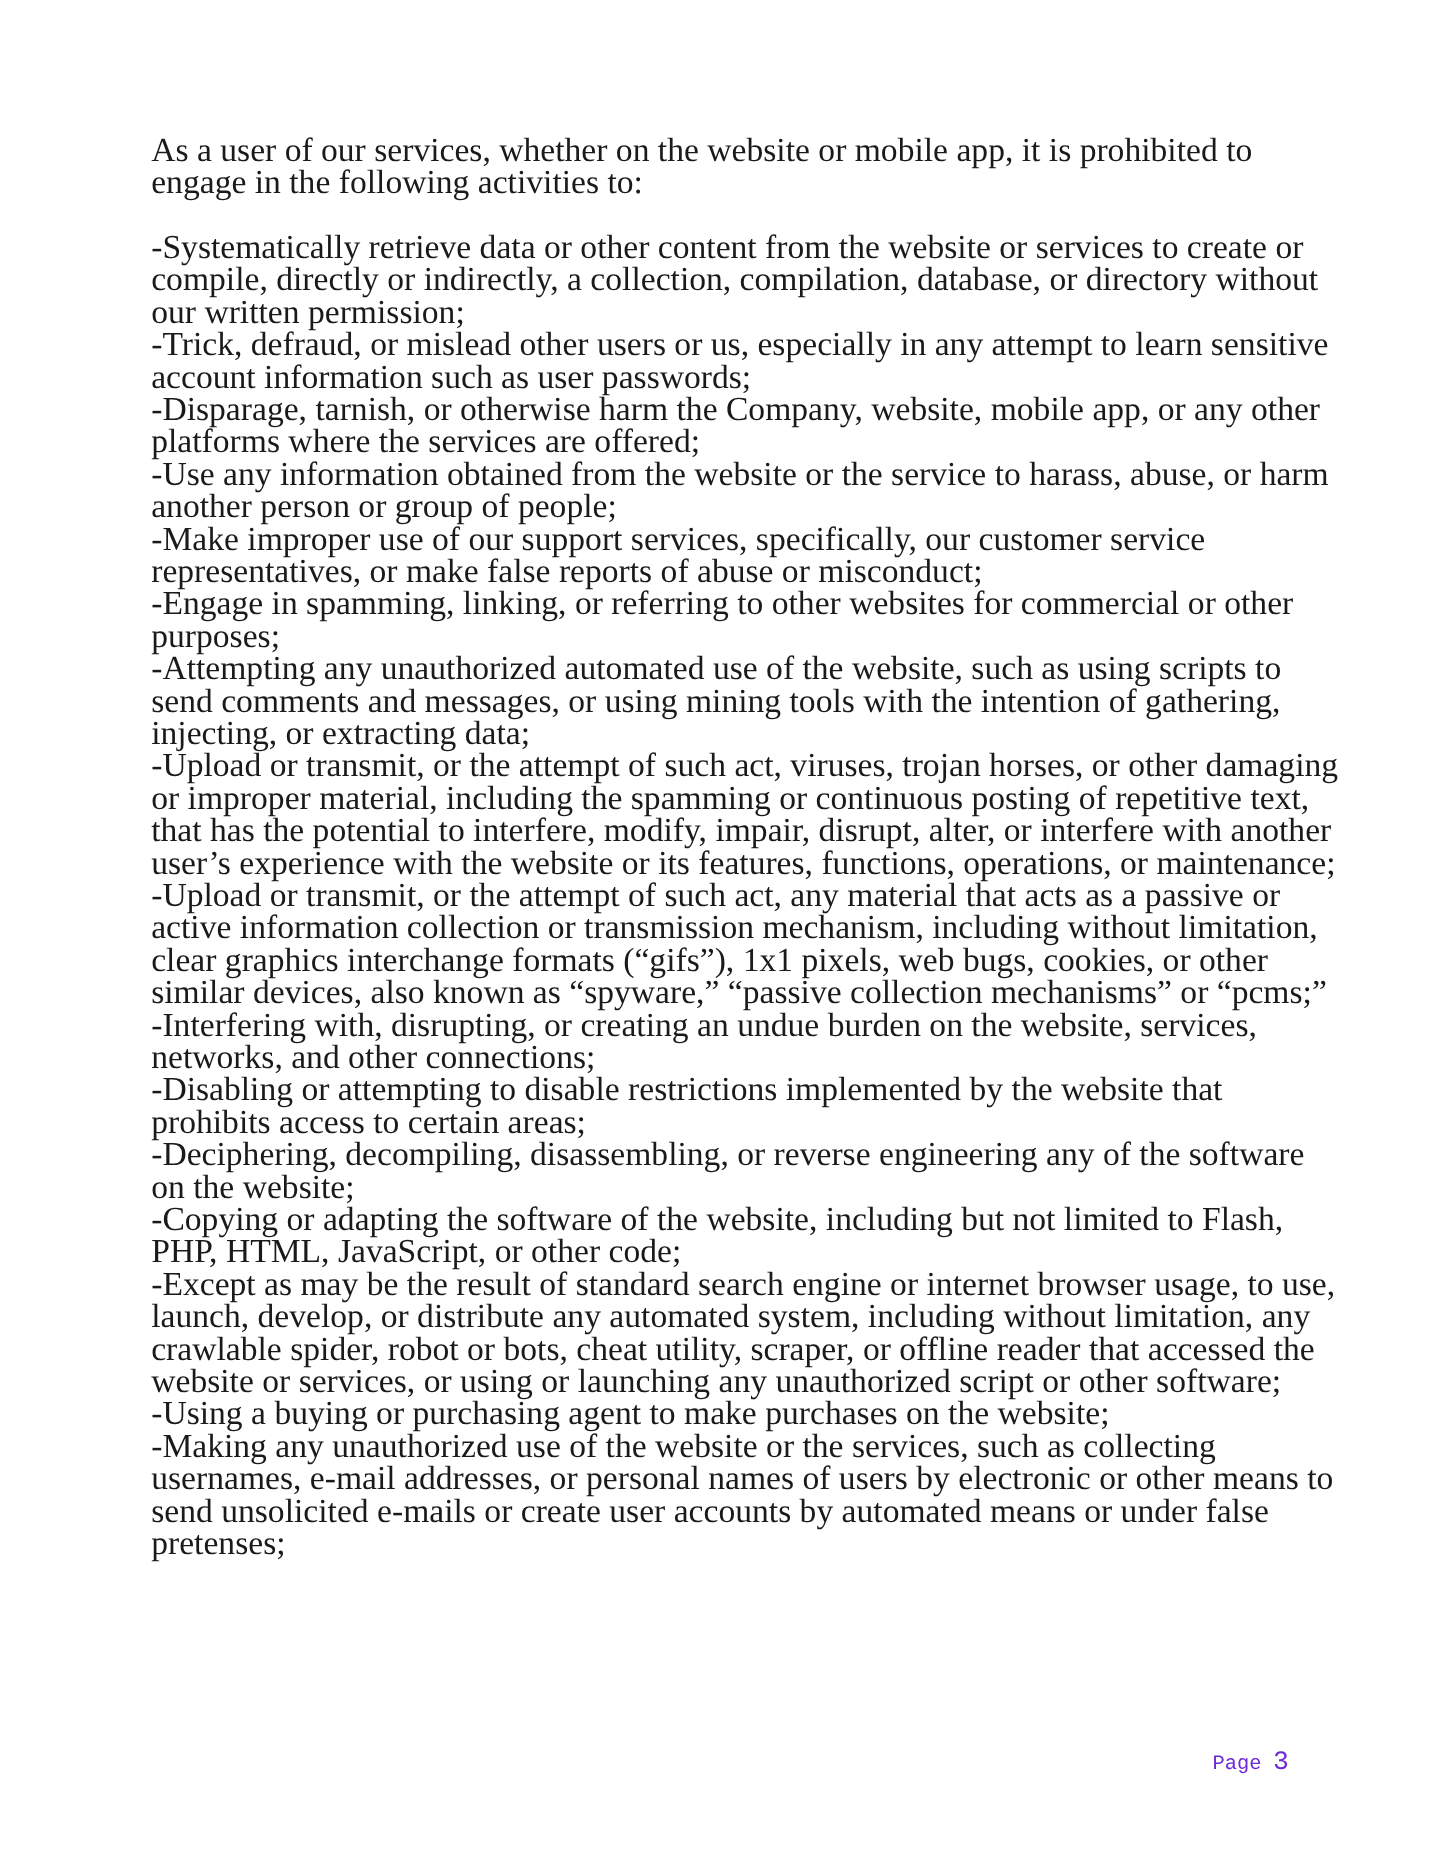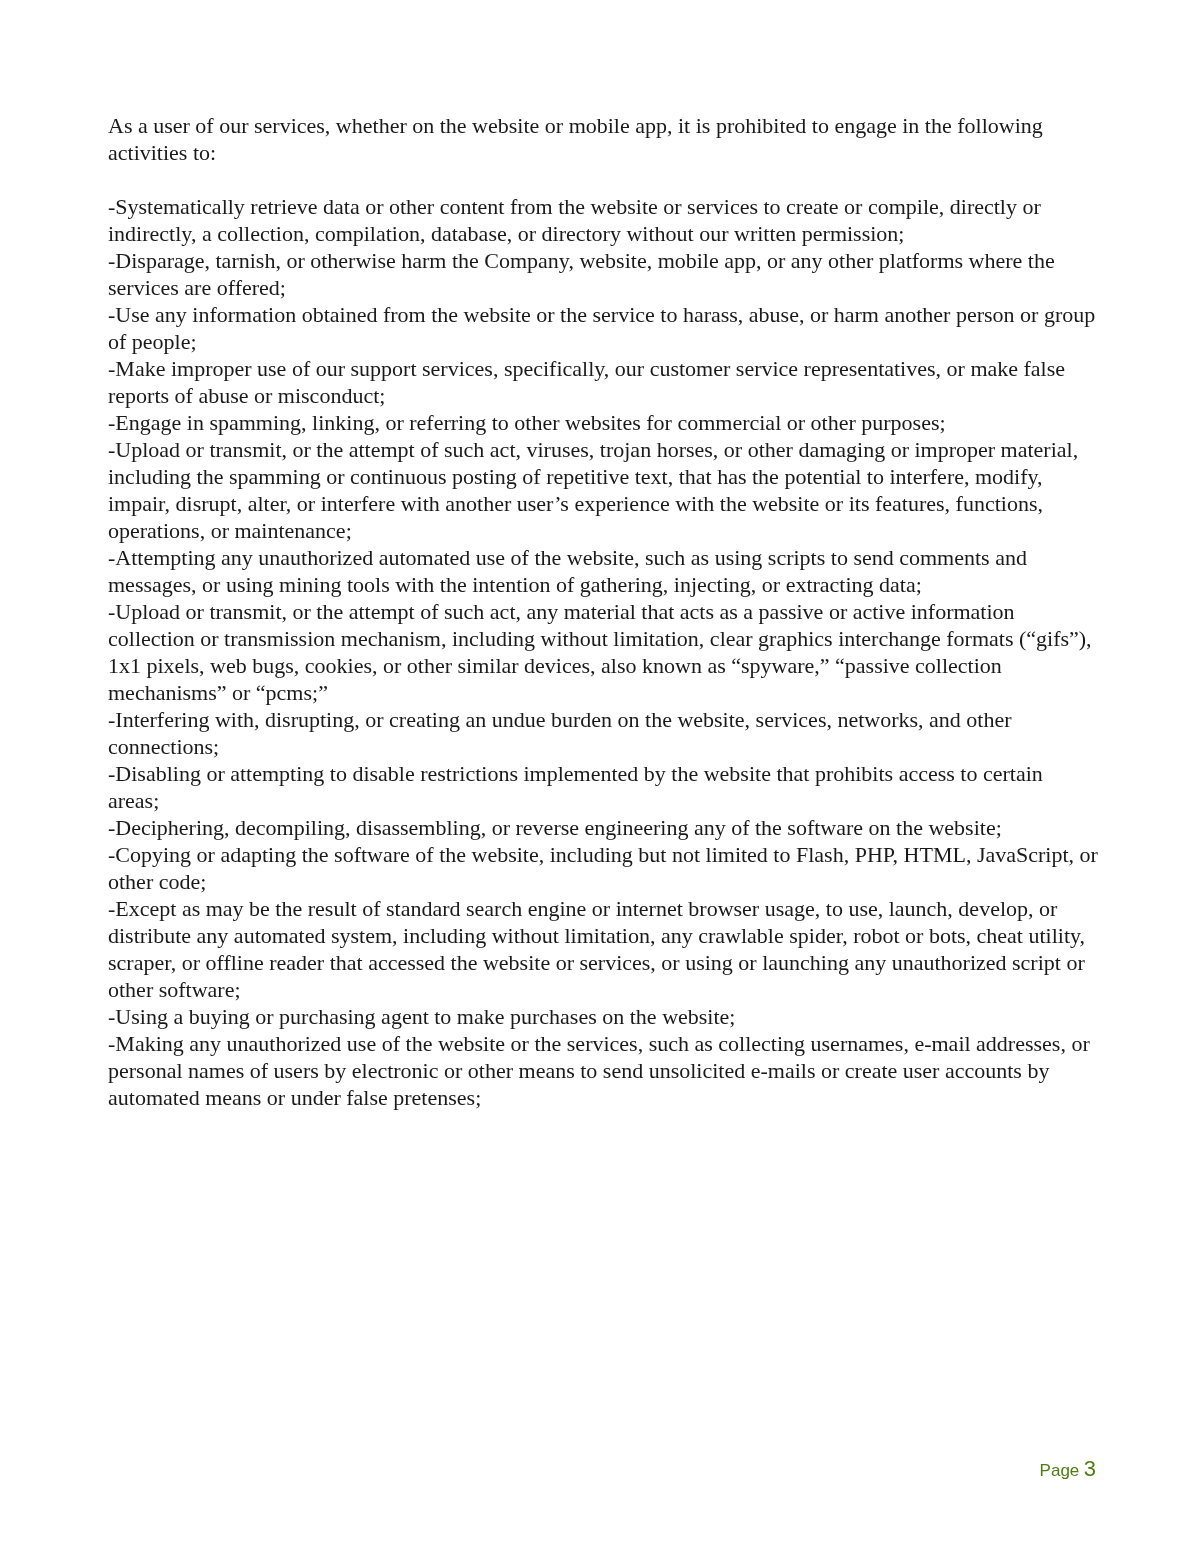--- a/index.html
+++ b/index.html
@@ -1,43 +1,44 @@
 <!DOCTYPE html>
 <html><head>
 <meta charset="utf-8">
 <style>
   html, body { margin: 0; padding: 0; background: #ffffff; }
   body { width: 1200px; height: 1552px; position: relative; overflow: hidden; }
   .page {
-    position: absolute; left: 108px; top: 112px; width: 990px;
-    font-family: "Liberation Serif", serif; font-size: 22px; line-height: 27px;
+    position: absolute; left: 126px; top: 112px; width: 990px;
+    font-family: "Liberation Serif", serif; font-size: 28px; line-height: 27px;
     color: #1a1a1a;
   }
   .intro { margin: 0 0 27px 0; }
   .item { margin: 0; }
   .footer {
-    position: absolute; right: 104px; top: 1456px;
-    font-family: Liberation Sans, sans-serif; color: #4d7c0f;
+    position: absolute; right: 126px; top: 1456px;
+    font-family: Liberation Mono, monospace; color: #6d28d9;
   }
   .footer .lbl { font-size: 17px; }
   .footer .num { font-size: 22px; }
 </style>
 </head>
 <body>
 
 <div class="page">
   <p class="intro">As a user of our services, whether on the website or mobile app, it is prohibited to engage in the following activities to:</p>
   <div>
     <p class="item">-Systematically retrieve data or other content from the website or services to create or compile, directly or indirectly, a collection, compilation, database, or directory without our written permission;</p>
+    <p class="item">-Trick, defraud, or mislead other users or us, especially in any attempt to learn sensitive account information such as user passwords;</p>
     <p class="item">-Disparage, tarnish, or otherwise harm the Company, website, mobile app, or any other platforms where the services are offered;</p>
     <p class="item">-Use any information obtained from the website or the service to harass, abuse, or harm another person or group of people;</p>
     <p class="item">-Make improper use of our support services, specifically, our customer service representatives, or make false reports of abuse or misconduct;</p>
     <p class="item">-Engage in spamming, linking, or referring to other websites for commercial or other purposes;</p>
+    <p class="item">-Attempting any unauthorized automated use of the website, such as using scripts to send comments and messages, or using mining tools with the intention of gathering, injecting, or extracting data;</p>
     <p class="item">-Upload or transmit, or the attempt of such act, viruses, trojan horses, or other damaging or improper material, including the spamming or continuous posting of repetitive text, that has the potential to interfere, modify, impair, disrupt, alter, or interfere with another user’s experience with the website or its features, functions, operations, or maintenance;</p>
-    <p class="item">-Attempting any unauthorized automated use of the website, such as using scripts to send comments and messages, or using mining tools with the intention of gathering, injecting, or extracting data;</p>
     <p class="item">-Upload or transmit, or the attempt of such act, any material that acts as a passive or active information collection or transmission mechanism, including without limitation, clear graphics interchange formats (“gifs”), 1x1 pixels, web bugs, cookies, or other similar devices, also known as “spyware,” “passive collection mechanisms” or “pcms;”</p>
     <p class="item">-Interfering with, disrupting, or creating an undue burden on the website, services, networks, and other connections;</p>
     <p class="item">-Disabling or attempting to disable restrictions implemented by the website that prohibits access to certain areas;</p>
     <p class="item">-Deciphering, decompiling, disassembling, or reverse engineering any of the software on the website;</p>
     <p class="item">-Copying or adapting the software of the website, including but not limited to Flash, PHP, HTML, JavaScript, or other code;</p>
     <p class="item">-Except as may be the result of standard search engine or internet browser usage, to use, launch, develop, or distribute any automated system, including without limitation, any crawlable spider, robot or bots, cheat utility, scraper, or offline reader that accessed the website or services, or using or launching any unauthorized script or other software;</p>
     <p class="item">-Using a buying or purchasing agent to make purchases on the website;</p>
     <p class="item">-Making any unauthorized use of the website or the services, such as collecting usernames, e-mail addresses, or personal names of users by electronic or other means to send unsolicited e-mails or create user accounts by automated means or under false pretenses;</p>
   </div>
 </div>

